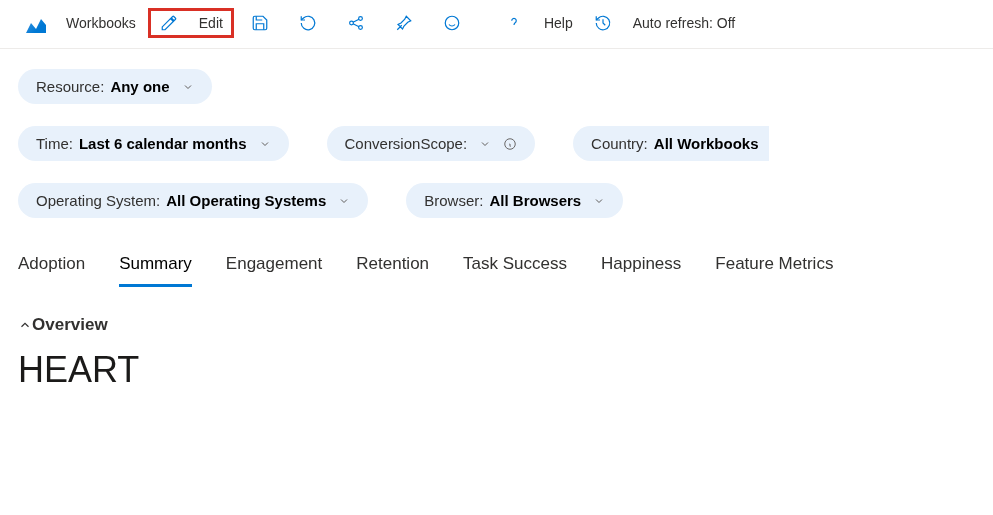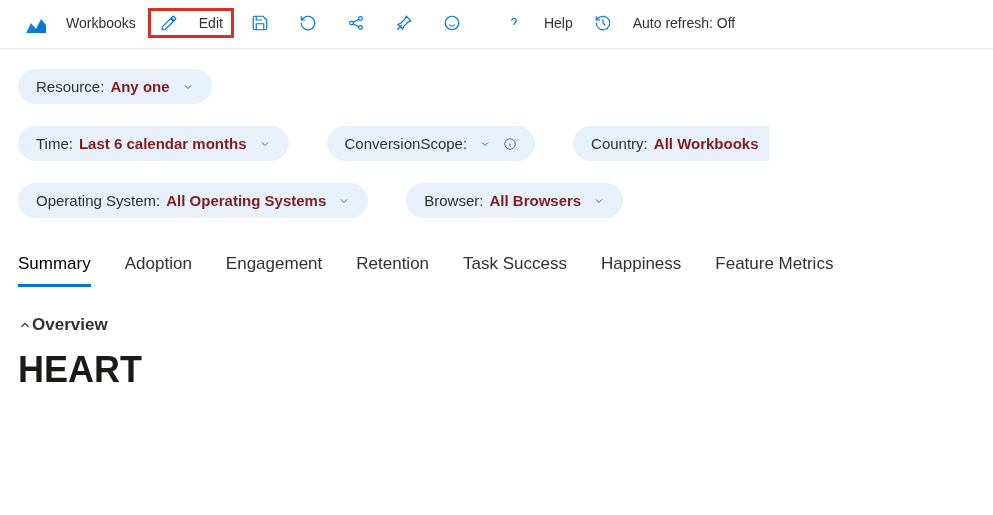--- a/index.html
+++ b/index.html
@@ -67,21 +67,21 @@
       align-items: center;
       background: #e8f1fb;
       border-radius: 22px;
       padding: 9px 18px;
       font-size: 15px;
       cursor: pointer;
       gap: 6px;
       white-space: nowrap;
     }
     .pill .label { color: #323130; }
-    .pill .value { font-weight: 600; color: #7f1d1d; }
+    .pill .value { font-weight: 600; color: #000000; }
     .pill .chev { margin-left: 6px; color: #605e5c; }
     .pill .info { margin-left: 6px; color: #605e5c; }
     .tabs {
       display: flex;
       gap: 34px;
       padding: 8px 18px 0 18px;
       font-size: 17px;
     }
     .tab {
       padding-bottom: 10px;
@@ -99,21 +99,21 @@
       display: inline-flex;
       align-items: center;
       gap: 0;
       font-size: 17px;
       font-weight: 600;
       cursor: pointer;
       margin-bottom: 14px;
     }
     .heading {
       font-size: 36px;
-      font-weight: 700;
+      font-weight: 400;
       color: #1b1a19;
     }
     svg { display: block; }
     .pill.cut { border-top-right-radius:0; border-bottom-right-radius:0; padding-right:10px; }
   </style>
 </head>
 <body>
 
 <div class="toolbar">
   <div class="tb-item">
@@ -261,22 +261,22 @@
       <span class="chev">
           <svg width="12" height="12" viewBox="0 0 24 24" fill="none" stroke="#605e5c" stroke-width="2">
             <path d="M6 9l6 6 6-6"></path>
           </svg>
         </span>
     </div>
   </div>
 </div>
 
 <div class="tabs">
+  <div class="tab">Adoption</div>
   <div class="tab active">Summary</div>
-  <div class="tab">Adoption</div>
   <div class="tab">Engagement</div>
   <div class="tab">Retention</div>
   <div class="tab">Task Success</div>
   <div class="tab">Happiness</div>
   <div class="tab">Feature Metrics</div>
 </div>
 
 <div class="content">
   <div class="overview-toggle">
     <span>

